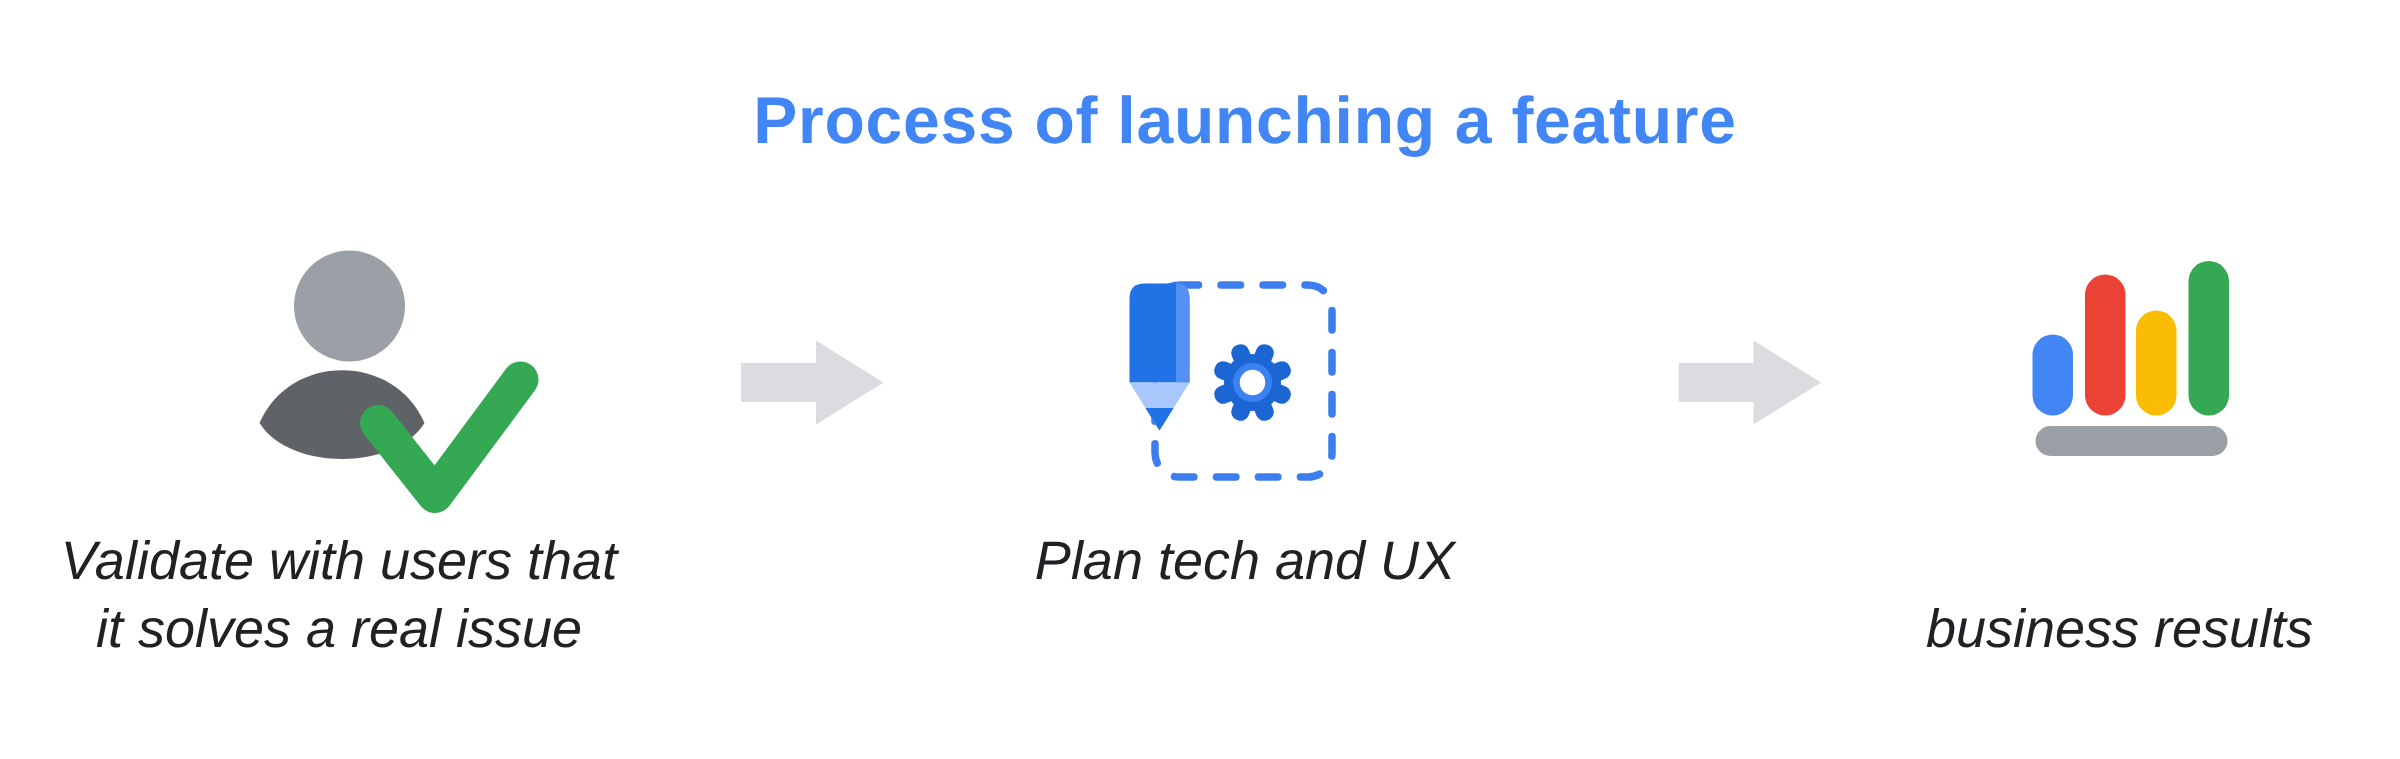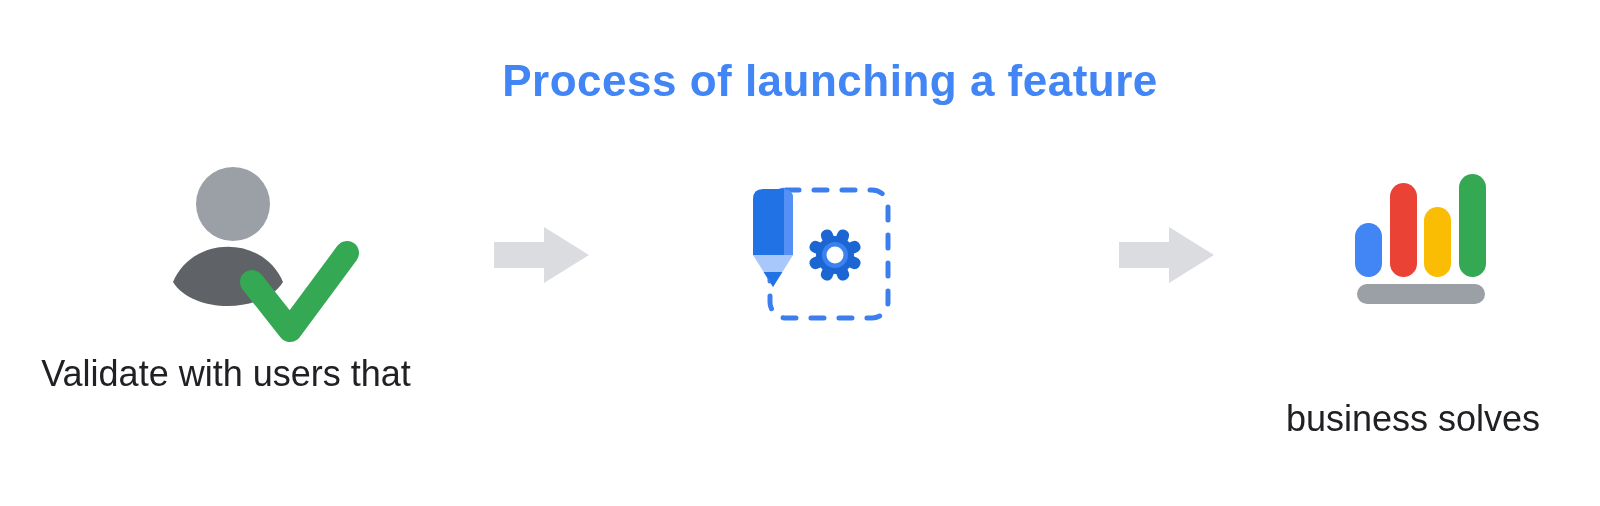--- a/index.html
+++ b/index.html
@@ -32,20 +32,21 @@
     color: var(--title-blue, #4285F4);
   }
   .step-label {
     position: absolute;
     margin: 0;
     font-size: 36px;
     line-height: 45px;
     font-weight: 400;
     color: var(--body-text, #202124);
     text-align: center;
+    font-style: italic;
   }
   .label-1 { left: 6px;    top: 351px; width: 440px; }
   .label-2 { left: 630px;  top: 351px; width: 400px; }
   .label-3 { left: 1193px; top: 351px; width: 440px; }
 
   .icon { position: absolute; display: block; }
   .icon-1 { left: 160px;  top: 158px; width: 200px; height: 185px; }
   .icon-2 { left: 742px;  top: 180px; width: 150px; height: 150px; }
   .icon-3 { left: 1350px; top: 172px; width: 140px; height: 135px; }
 
@@ -86,20 +87,21 @@
   <h1 class="title">Process of launching a feature</h1>
 
   <section class="layer">
     <svg class="icon icon-1" viewBox="0 0 200 185" aria-hidden="true">
       <circle class="person-head" cx="73" cy="46" r="37"></circle>
       <path class="person-body" d="M13 124 C 33 77, 103 77, 123 124 C 103 156, 33 156, 13 124 Z"></path>
       <polyline class="check-stroke" points="92,124 130,172 187,95"></polyline>
     </svg>
     <p class="step-label label-1">
       <span>Validate with users that</span><br>
+      <span>it solves a real issue</span>
     </p>
   </section>
 
   <svg class="arrow arrow-1" viewBox="0 0 95 56" aria-hidden="true">
     <polygon points="0,15 50,15 50,0 95,28 50,56 50,41 0,41"></polygon>
   </svg>
 
   <section class="layer">
     <svg class="icon icon-2" viewBox="0 0 150 150" aria-hidden="true">
       <rect class="dashed-box" x="28" y="10" width="118" height="128" rx="16"></rect>
@@ -117,35 +119,35 @@
           <rect x="-6" y="-27" width="12" height="18" rx="5.5" transform="rotate(247.5)"></rect>
           <rect x="-6" y="-27" width="12" height="18" rx="5.5" transform="rotate(292.5)"></rect>
           <rect x="-6" y="-27" width="12" height="18" rx="5.5" transform="rotate(337.5)"></rect>
           <circle r="19"></circle>
         </g>
         <circle class="gear-inner" r="13"></circle>
         <circle class="gear-hole" r="8.5"></circle>
       </g>
     </svg>
     <p class="step-label label-2">
-      <br>
+      <span>Plan tech and UX</span><br>
     </p>
   </section>
 
   <svg class="arrow arrow-2" viewBox="0 0 95 56" aria-hidden="true">
     <polygon points="0,15 50,15 50,0 95,28 50,56 50,41 0,41"></polygon>
   </svg>
 
   <section class="layer">
     <svg class="icon icon-3" viewBox="0 0 140 135" aria-hidden="true">
       <rect class="bar-blue" x="5" y="51" width="27" height="54" rx="13.5"></rect>
       <rect class="bar-red" x="40" y="11" width="27" height="94" rx="13.5"></rect>
       <rect class="bar-yellow" x="74" y="35" width="27" height="70" rx="13.5"></rect>
       <rect class="bar-green" x="109" y="2" width="27" height="103" rx="13.5"></rect>
       <rect class="bar-base" x="7" y="112" width="128" height="20" rx="10"></rect>
     </svg>
     <p class="step-label label-3">
       <br>
-      <span>business solves</span>
+      <span>business results</span>
     </p>
   </section>
 
 </div>
 
 </body></html>

